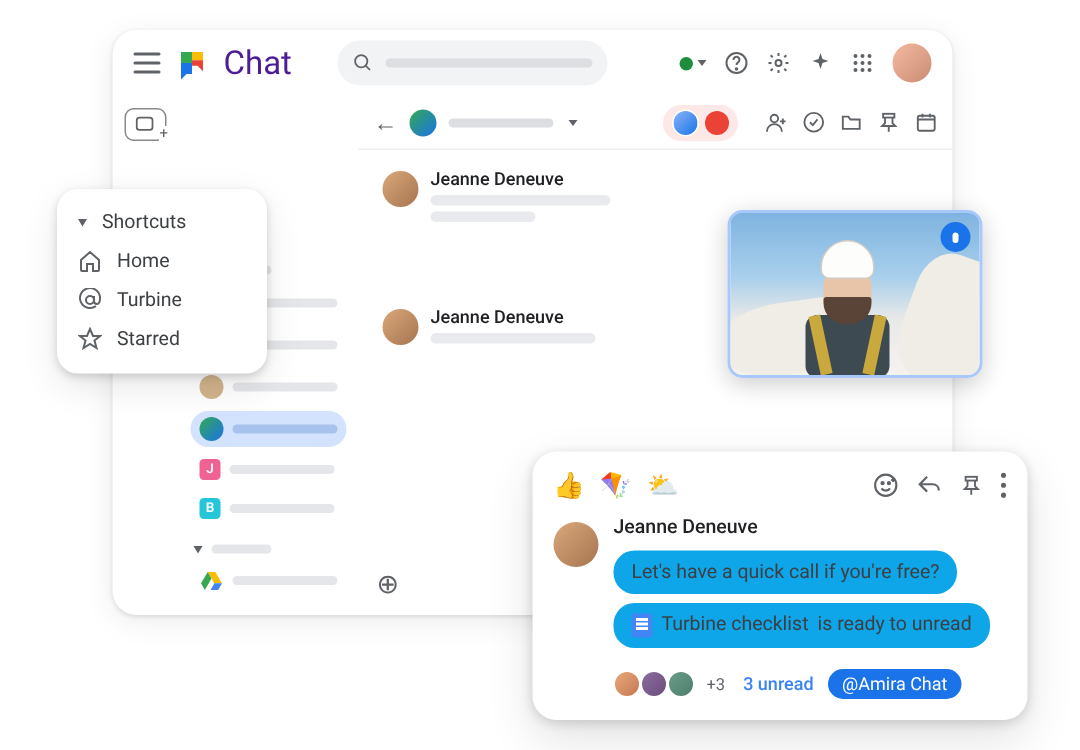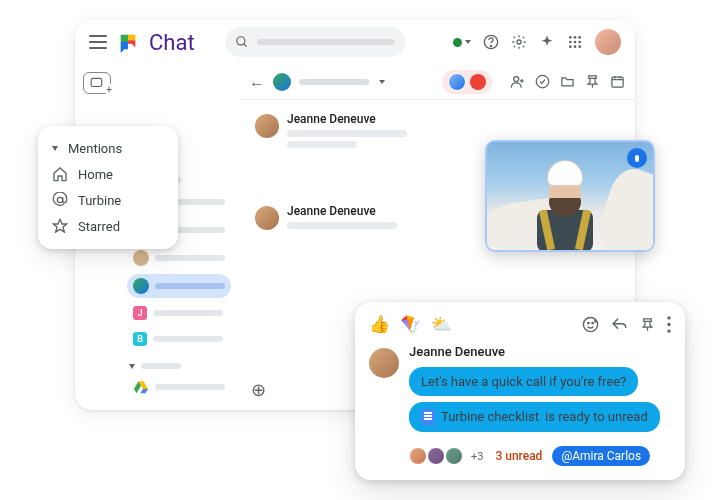--- a/index.html
+++ b/index.html
@@ -111,21 +111,21 @@
 .pop-content { flex:1;display:flex;flex-direction:column;gap:6px; }
 .pop-name { font-size:13px;font-weight:500;color:#202124;margin-bottom:2px; }
 .bubble { background:#0ea5e9;border-radius:14px;padding:7px 12px;font-size:13px;color:#3c4043;display:inline-block;max-width:fit-content; }
 .bubble.doc { display:inline-flex;align-items:flex-start;gap:6px; }
 .doc-icon { width:14px;height:16px;background:#4285f4;border-radius:2px;position:relative;flex-shrink:0; }
 .doc-icon::before { content:"";position:absolute;top:3px;left:3px;right:3px;height:1.5px;background:#fff;box-shadow:0 3px 0 #fff,0 6px 0 #fff; }
 .pop-footer { display:flex;align-items:center;gap:6px;margin-top:8px; }
 .foot-av { width:18px;height:18px;border-radius:50%;border:1.5px solid #fff;margin-left:-6px; }
 .foot-av:first-child{margin-left:0;}
 .more-count { font-size:11px;color:#5f6368;margin-left:2px; }
-.unread { font-size:12px;color:#c2410c;font-weight:500;margin-left:6px; }
+.unread { font-size:12px;color:#3b82f6;font-weight:500;margin-left:6px; }
 .mention-chip { background:#1a73e8;color:#fff;font-size:12px;padding:3px 9px;border-radius:11px;margin-left:4px; }
 
 svg { display:block; }
 .icon-btn { cursor:pointer; }
 </style>
 </head>
 <body>
 
 <div class="main-window">
   <div class="top-bar">
@@ -307,21 +307,21 @@
         </div>
         <div class="compose icon-btn">⊕</div>
       </div>
     </div>
   </div>
 </div>
 
 <div class="shortcuts-popup">
   <div class="sc-item">
     <div class="sc-caret"></div>
-    <span>Mentions</span>
+    <span>Shortcuts</span>
   </div>
   <div class="sc-item">
     <svg width="16" height="16" viewBox="0 0 24 24" fill="none" stroke="#5f6368" stroke-width="2">
         <path d="M3 11l9-8 9 8v10a1 1 0 01-1 1h-5v-7h-6v7H4a1 1 0 01-1-1z"></path>
       </svg>
     <span>Home</span>
   </div>
   <div class="sc-item">
     <svg width="16" height="16" viewBox="0 0 24 24" fill="none" stroke="#5f6368" stroke-width="2">
         <circle cx="12" cy="12" r="4"></circle>
@@ -395,17 +395,17 @@
         <div class="doc-icon"></div>
         <span>Turbine checklist</span>
         <span> is ready to unread</span>
       </div>
       <div class="pop-footer">
         <div class="foot-av" style="background:linear-gradient(135deg,#e8a87a,#c47850)"></div>
         <div class="foot-av" style="background:linear-gradient(135deg,#8a6d9c,#6b4e7e)"></div>
         <div class="foot-av" style="background:linear-gradient(135deg,#6b9c8a,#4e7e6b)"></div>
         <span class="more-count">+3</span>
         <span class="unread">3 unread</span>
-        <span class="mention-chip">@Amira Carlos</span>
+        <span class="mention-chip">@Amira Chat</span>
       </div>
     </div>
   </div>
 </div>
 
 </body></html>

